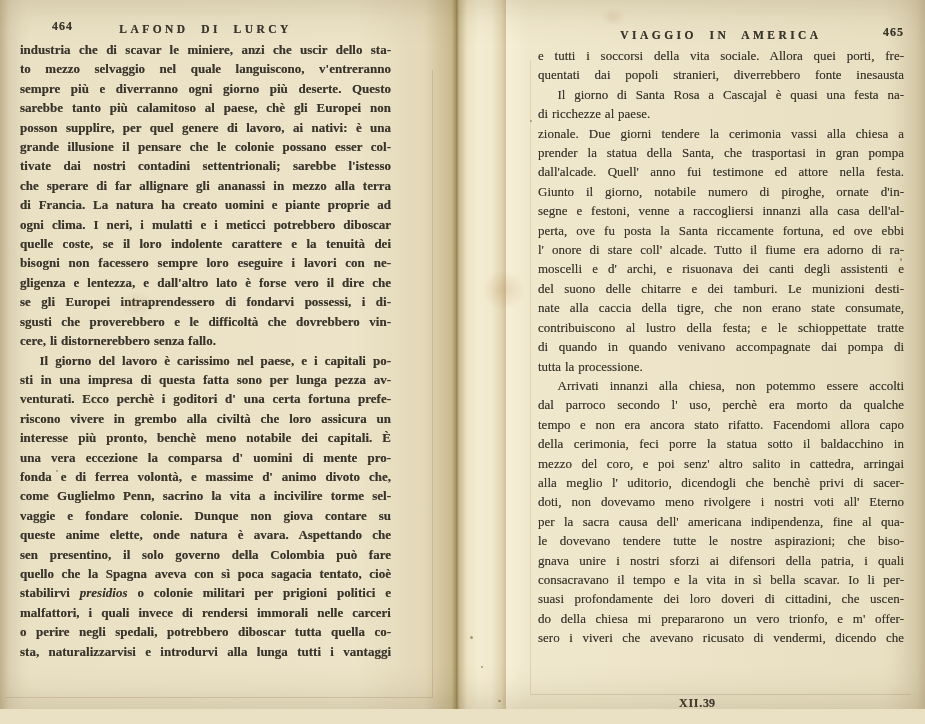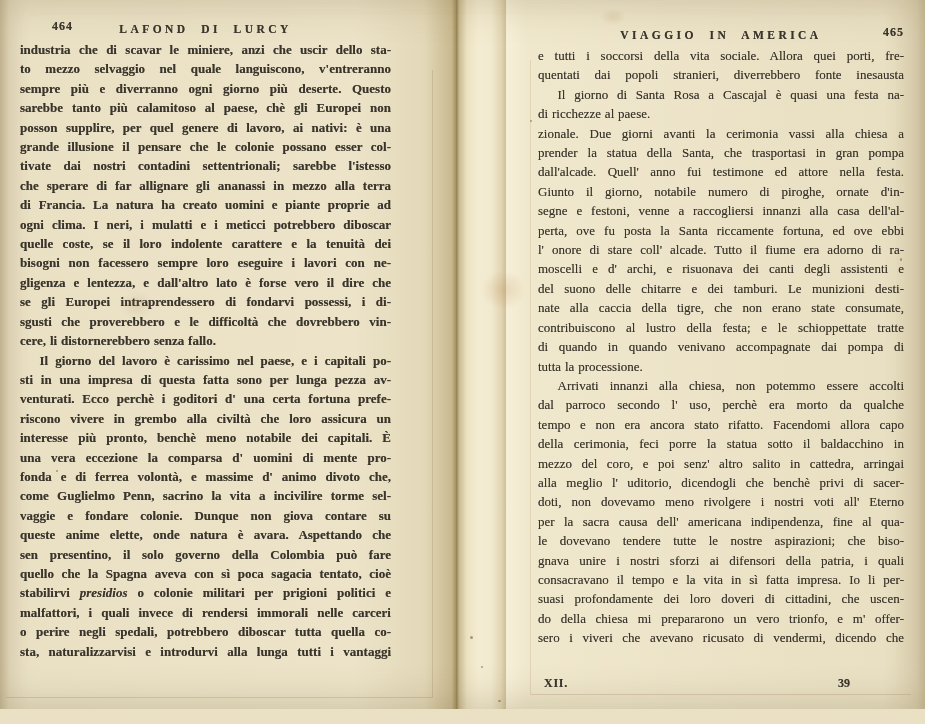--- a/index.html
+++ b/index.html
@@ -56,22 +56,22 @@
     text-shadow:0 0 .6px rgba(58,52,42,.55);
   }
   .tb-left{left:20px;top:40px;width:371px;font-weight:bold;}
   .tb-right{left:32px;top:46px;width:366px;}
   .line{text-align:justify;text-align-last:justify;word-spacing:.6px;white-space:normal;}
   .line.end{text-align-last:left;}
   .line.indent{text-indent:1.5em;}
   .line em{font-style:italic;}
 
   .footer{
-    position:absolute;left:32px;top:676px;width:340px;
-    display:flex;justify-content:space-between;align-items:baseline;
+    position:absolute;left:32px;top:696px;width:340px;
+    display:flex;justify-content:center;align-items:baseline;
     color:var(--ink);font-size:12px;font-weight:bold;
     text-shadow:0 0 .6px rgba(58,52,42,.6);
   }
   .footer .sig{margin-left:6px;letter-spacing:.06em;}
   .footer .sheet{margin-right:28px;}
 
   
   .ghost-left{
     position:absolute;left:6px;top:70px;width:426px;height:627px;pointer-events:none;
     border-right:1px solid var(--ghost);
@@ -151,21 +151,21 @@
     <div class="ghost-right"></div>
     <div class="header header-right">
       <span class="runtitle">VIAGGIO IN AMERICA</span>
       <span class="pagenum pn-right">465</span>
     </div>
     <div class="textblock tb-right">
         <div class="line">e tutti i soccorsi della vita sociale. Allora quei porti, fre-</div>
         <div class="line">quentati dai popoli stranieri, diverrebbero fonte inesausta</div>
         <div class="line indent">Il giorno di Santa Rosa a Cascajal è quasi una festa na-</div>
         <div class="line end">di ricchezze al paese.</div>
-        <div class="line">zionale. Due giorni avanti la cerimonia vassi alla chiesa a</div>
+        <div class="line">zionale. Due giorni tendere la cerimonia vassi alla chiesa a</div>
         <div class="line">prender la statua della Santa, che trasportasi in gran pompa</div>
         <div class="line">dall'alcade. Quell' anno fui testimone ed attore nella festa.</div>
         <div class="line">Giunto il giorno, notabile numero di piroghe, ornate d'in-</div>
         <div class="line">segne e festoni, venne a raccogliersi innanzi alla casa dell'al-</div>
         <div class="line">perta, ove fu posta la Santa riccamente fortuna, ed ove ebbi</div>
         <div class="line">l' onore di stare coll' alcade. Tutto il fiume era adorno di ra-</div>
         <div class="line">moscelli e d' archi, e risuonava dei canti degli assistenti e</div>
         <div class="line">del suono delle chitarre e dei tamburi. Le munizioni desti-</div>
         <div class="line">nate alla caccia della tigre, che non erano state consumate,</div>
         <div class="line">contribuiscono al lustro della festa; e le schioppettate tratte</div>
@@ -174,21 +174,21 @@
         <div class="line indent">Arrivati innanzi alla chiesa, non potemmo essere accolti</div>
         <div class="line">dal parroco secondo l' uso, perchè era morto da qualche</div>
         <div class="line">tempo e non era ancora stato rifatto. Facendomi allora capo</div>
         <div class="line">della cerimonia, feci porre la statua sotto il baldacchino in</div>
         <div class="line">mezzo del coro, e poi senz' altro salito in cattedra, arringai</div>
         <div class="line">alla meglio l' uditorio, dicendogli che benchè privi di sacer-</div>
         <div class="line">doti, non dovevamo meno rivolgere i nostri voti all' Eterno</div>
         <div class="line">per la sacra causa dell' americana indipendenza, fine al qua-</div>
         <div class="line">le dovevano tendere tutte le nostre aspirazioni; che biso-</div>
         <div class="line">gnava unire i nostri sforzi ai difensori della patria, i quali</div>
-        <div class="line">consacravano il tempo e la vita in sì fatta impresa. Io li per-</div>
+        <div class="line">consacravano il tempo e la vita in sì bella scavar. Io li per-</div>
         <div class="line">suasi profondamente dei loro doveri di cittadini, che uscen-</div>
         <div class="line">do della chiesa mi prepararono un vero trionfo, e m' offer-</div>
         <div class="line">sero i viveri che avevano ricusato di vendermi, dicendo che</div>
       </div>
     <div class="footer">
       <span class="sig">XII.</span>
       <span class="sheet">39</span>
     </div>
   </div>
 

